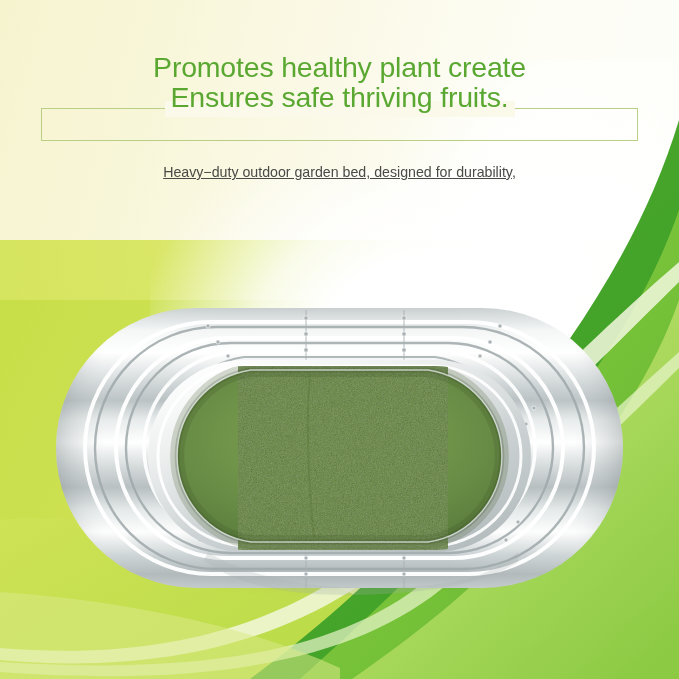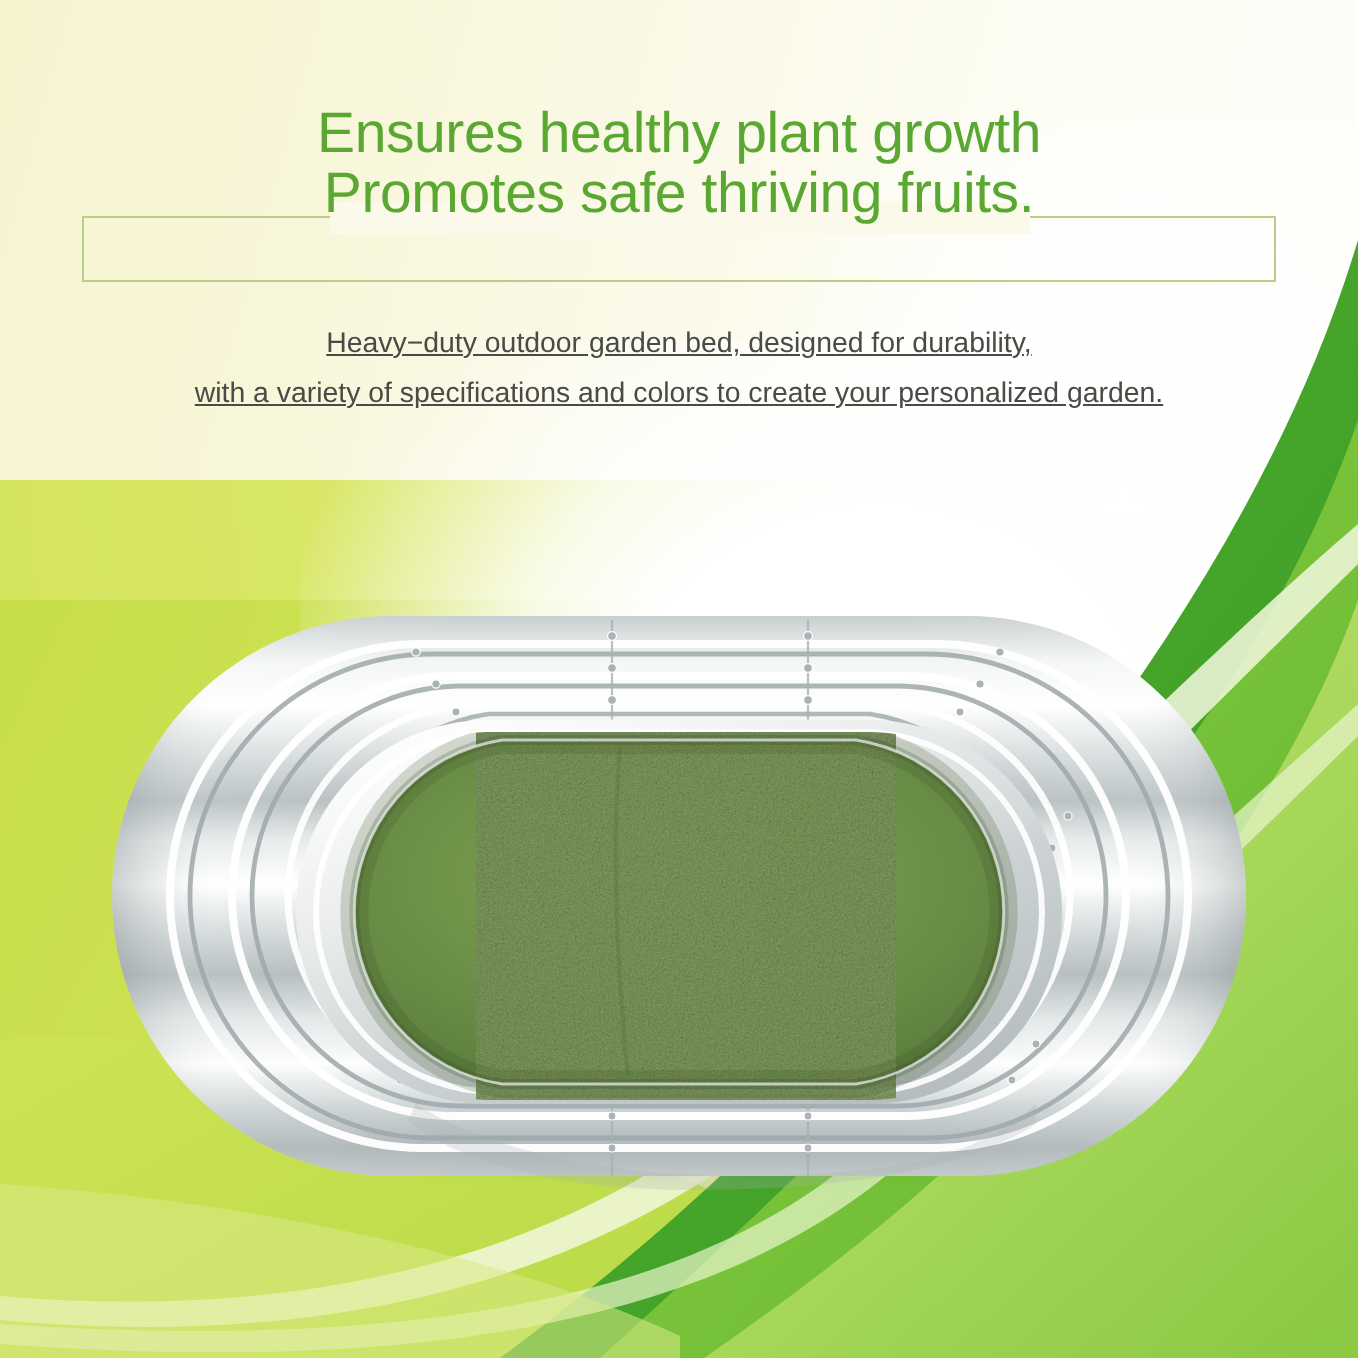--- a/index.html
+++ b/index.html
@@ -156,27 +156,26 @@
     <path d="M679,352 C612,412 520,496 436,572 C352,648 214,676 0,662 L0,672 C220,688 362,658 450,582 C538,506 622,424 679,368 Z" fill="#eaf5cc" opacity="0.7"></path>
 
     <path d="M0,592 C120,600 250,626 340,668 L340,679 L0,679 Z" fill="#d9ea86" opacity="0.55"></path>
   </svg>
 
   <div class="frame"></div>
 
   <div class="frame-gap" style="left:165px;width:350px;"></div>
 
   <div class="headline">
-    <span class="l1">Ensures healthy plant growth</span>
-    <span class="l2">Promotes safe thriving fruits.</span>
+    <span class="l1">Promotes healthy plant create</span>
+    <span class="l2">Ensures safe thriving fruits.</span>
   </div>
 
   <div class="subtitle">
     <span class="s1">Heavy−duty outdoor garden bed, designed for durability,</span>
-    <span class="s2">with a variety of specifications and colors to create your personalized garden.</span>
   </div>
 
   <div class="prod-shadow"></div>
 
   <div class="product">
     <svg viewBox="0 0 583 295">
       <defs>
 
         <linearGradient id="metalV" x1="0" y1="0" x2="0" y2="1">
           <stop offset="0%" stop-color="#c9cfd0"></stop>

